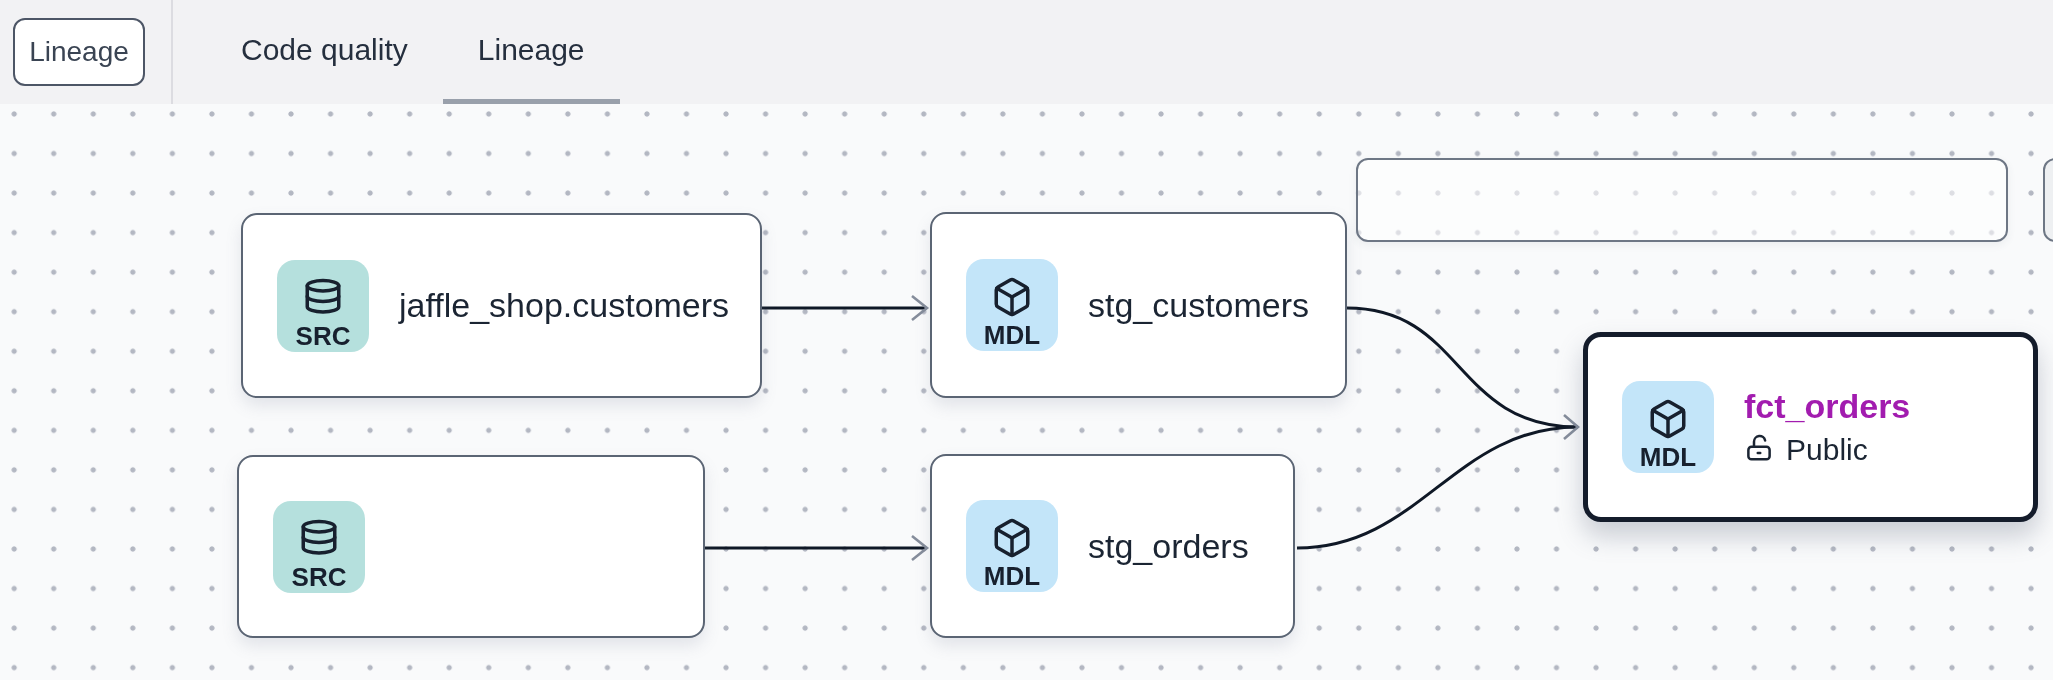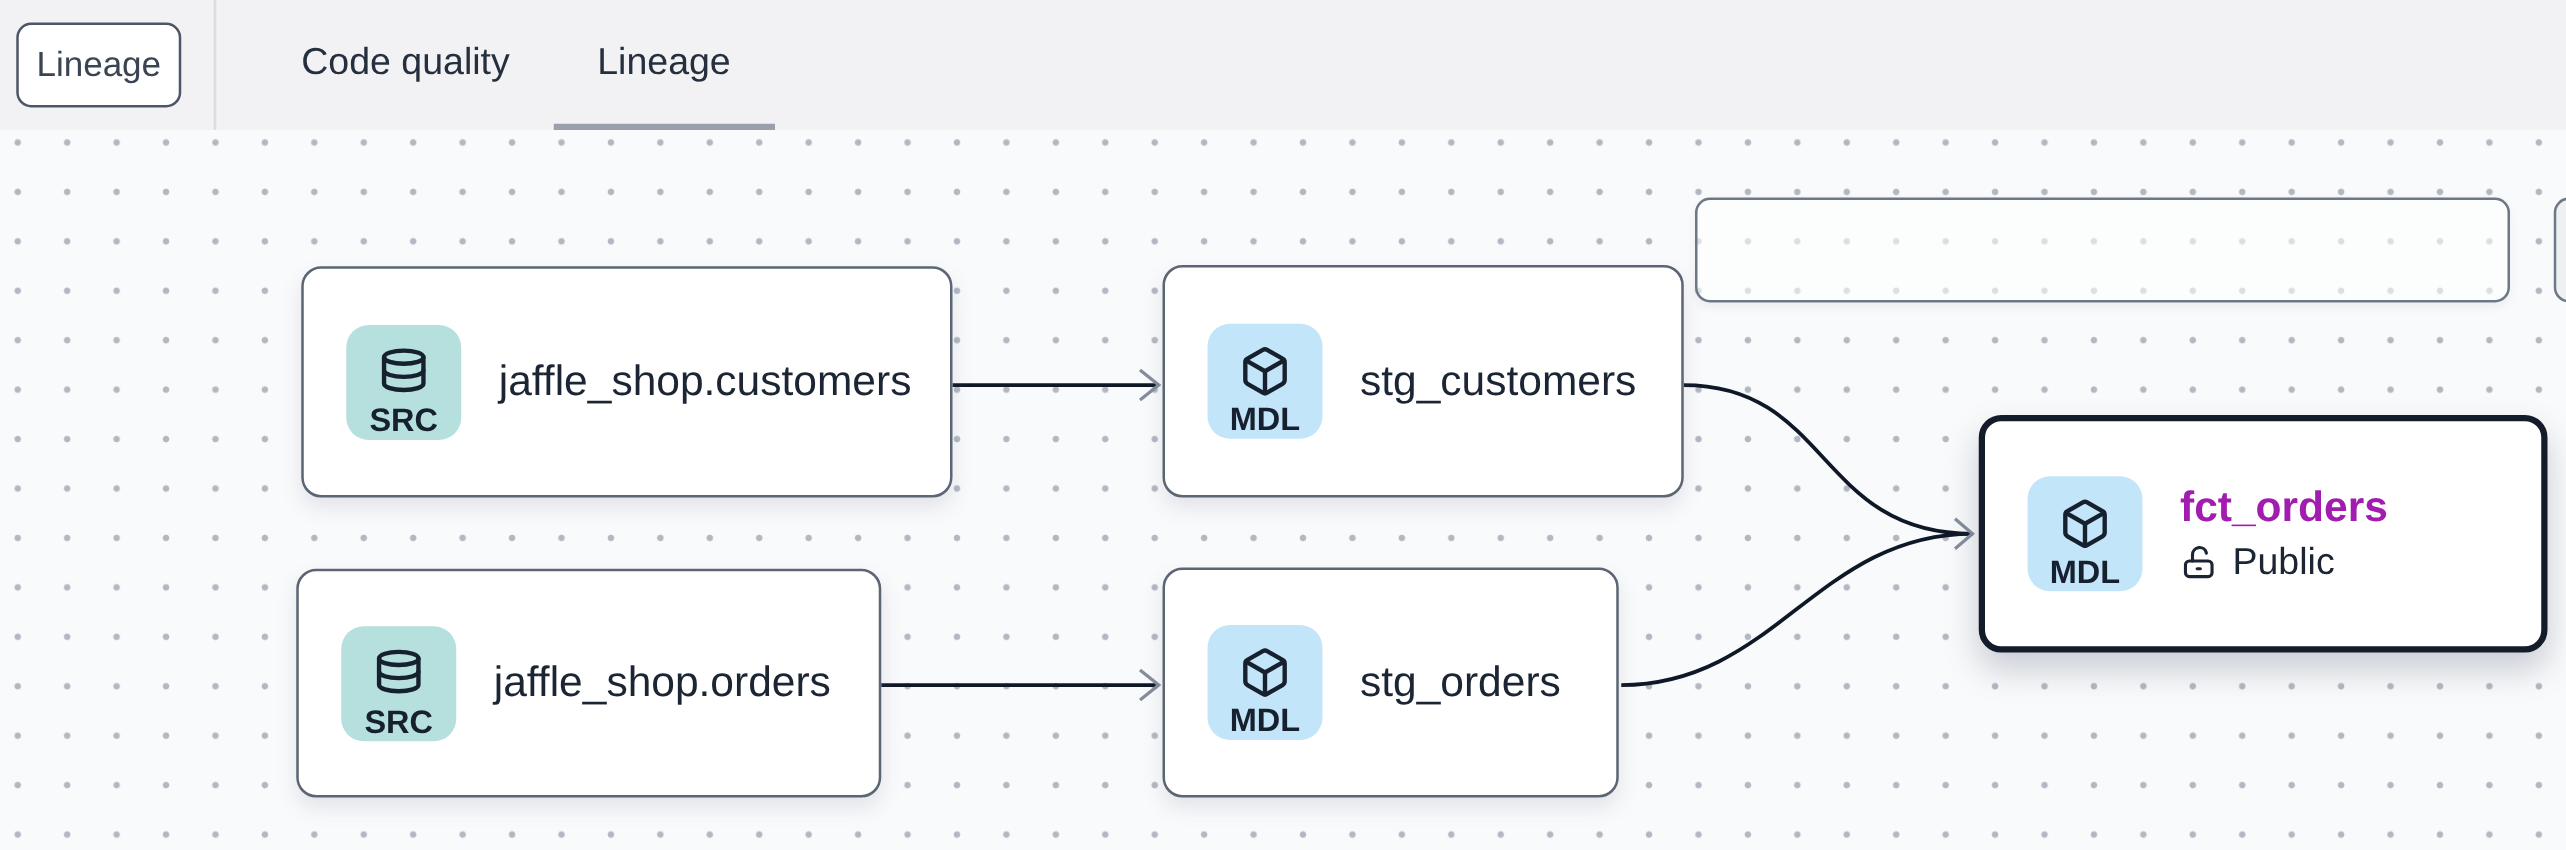--- a/index.html
+++ b/index.html
@@ -37,21 +37,21 @@
                    box-shadow:0 14px 26px rgba(100,110,130,0.32); }
   .badge { width:92px; height:92px; border-radius:18px; flex-shrink:0;
            display:flex; flex-direction:column; align-items:center; justify-content:flex-end; }
   .badge.src { background:#b5e0dd; }
   .badge.mdl { background:#c3e5f9; }
   .badge svg { width:42px; height:42px; }
   .badge-label { font-size:26px; font-weight:700; color:#17202e; margin-top:2px; }
   .node-label { font-size:34px; font-weight:500; color:#1b2533; white-space:nowrap; }
   .node-info { display:flex; flex-direction:column; gap:7px; }
   .node-title { font-size:34px; font-weight:600; color:#a21caf; white-space:nowrap; }
-  .access-row { display:flex; align-items:center; gap:12px; font-size:30px; color:#1b2533; }
+  .access-row { display:flex; align-items:flex-start; gap:12px; font-size:30px; color:#1b2533; }
 
   #n1 { left:241px;  top:109px; width:521px; height:185px; }
   #n2 { left:237px;  top:351px; width:468px; height:183px; }
   #n3 { left:930px;  top:108px; width:417px; height:186px; }
   #n4 { left:930px;  top:350px; width:365px; height:184px; }
   #n5 { left:1583px; top:228px; width:455px; height:190px; }
 
   
   .selector-group { position:absolute; left:1356px; top:158px; width:652px; height:84px;
                     border:2.5px solid #6e7785; border-radius:12px; display:flex; overflow:hidden;
@@ -107,21 +107,20 @@
 
     <div class="node" id="n2">
       <div class="badge src">
         <svg viewBox="0 0 24 24" fill="none" stroke="#17202e" stroke-width="2" stroke-linecap="round" stroke-linejoin="round">
           <ellipse cx="12" cy="5" rx="9" ry="3"></ellipse>
           <path d="M3 5v6c0 1.66 4 3 9 3s9-1.34 9-3V5"></path>
           <path d="M3 11v6c0 1.66 4 3 9 3s9-1.34 9-3v-6"></path>
         </svg>
         <div class="badge-label">SRC</div>
       </div>
-      <div class="node-label">jaffle_shop.orders</div>
     </div>
 
     <div class="node" id="n3">
       <div class="badge mdl">
         <svg viewBox="0 0 24 24" fill="none" stroke="#17202e" stroke-width="2" stroke-linecap="round" stroke-linejoin="round">
           <path d="M21 8a2 2 0 0 0-1-1.73l-7-4a2 2 0 0 0-2 0l-7 4A2 2 0 0 0 3 8v8a2 2 0 0 0 1 1.73l7 4a2 2 0 0 0 2 0l7-4A2 2 0 0 0 21 16Z"></path>
           <path d="m3.3 7 8.7 5 8.7-5"></path>
           <path d="M12 22V12"></path>
         </svg>
         <div class="badge-label">MDL</div>

